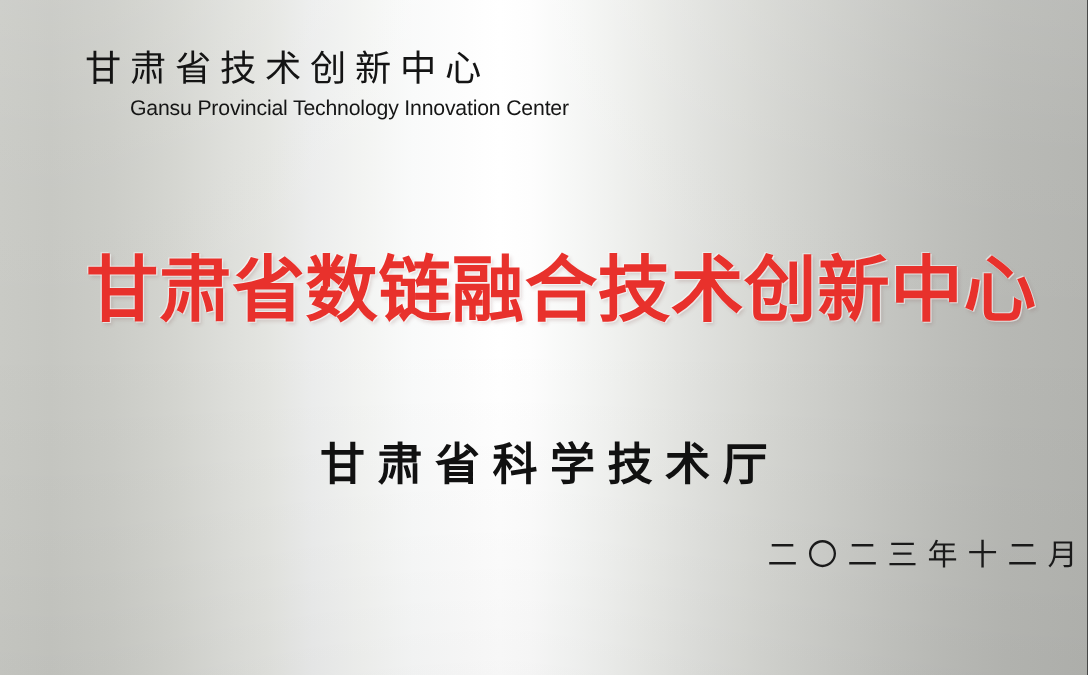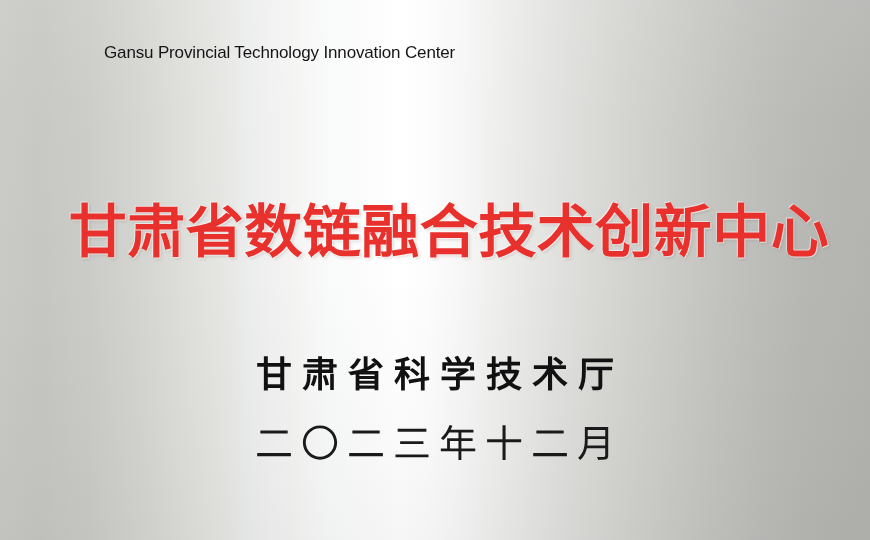--- a/index.html
+++ b/index.html
@@ -108,55 +108,56 @@
     padding-left: 28px;
   }
 
   
   #issuer {
     position: absolute;
     left: 0;
     right: 0;
     top: 352px;
     text-align: center;
-    font-family: Liberation Serif, serif;
+    font-family: Liberation Mono, monospace;
     font-size: 36px;
     line-height: 46px;
     font-weight: 700;
     color: #111111;
     letter-spacing: 10px;
     text-indent: 10px;
     white-space: nowrap;
   }
 
   
   #date-line {
     position: absolute;
     left: 0;
     right: 0;
     top: 424px;
-    text-align: center;
+    text-align: right;
     font-family: "DejaVu Sans", "Liberation Sans", sans-serif;
-    font-size: 38px;
+    font-size: 24px;
     line-height: 40px;
     font-weight: 400;
     color: #1a1a1a;
     letter-spacing: 8px;
     text-indent: 8px;
     white-space: nowrap;
   }
 </style>
 </head>
 <body>
 
 <div id="plaque">
 
   <div id="sheen"></div>
 
   <div id="header-block">
+    <div id="org-name-cn">甘肃省技术创新中心</div>
     <div id="org-name-en">Gansu Provincial Technology Innovation Center</div>
   </div>
 
   <div id="main-title">甘肃省数链融合技术创新中心</div>
 
   <div id="issuer">甘肃省科学技术厅</div>
 
   <div id="date-line">二〇二三年十二月</div>
 
 </div>

